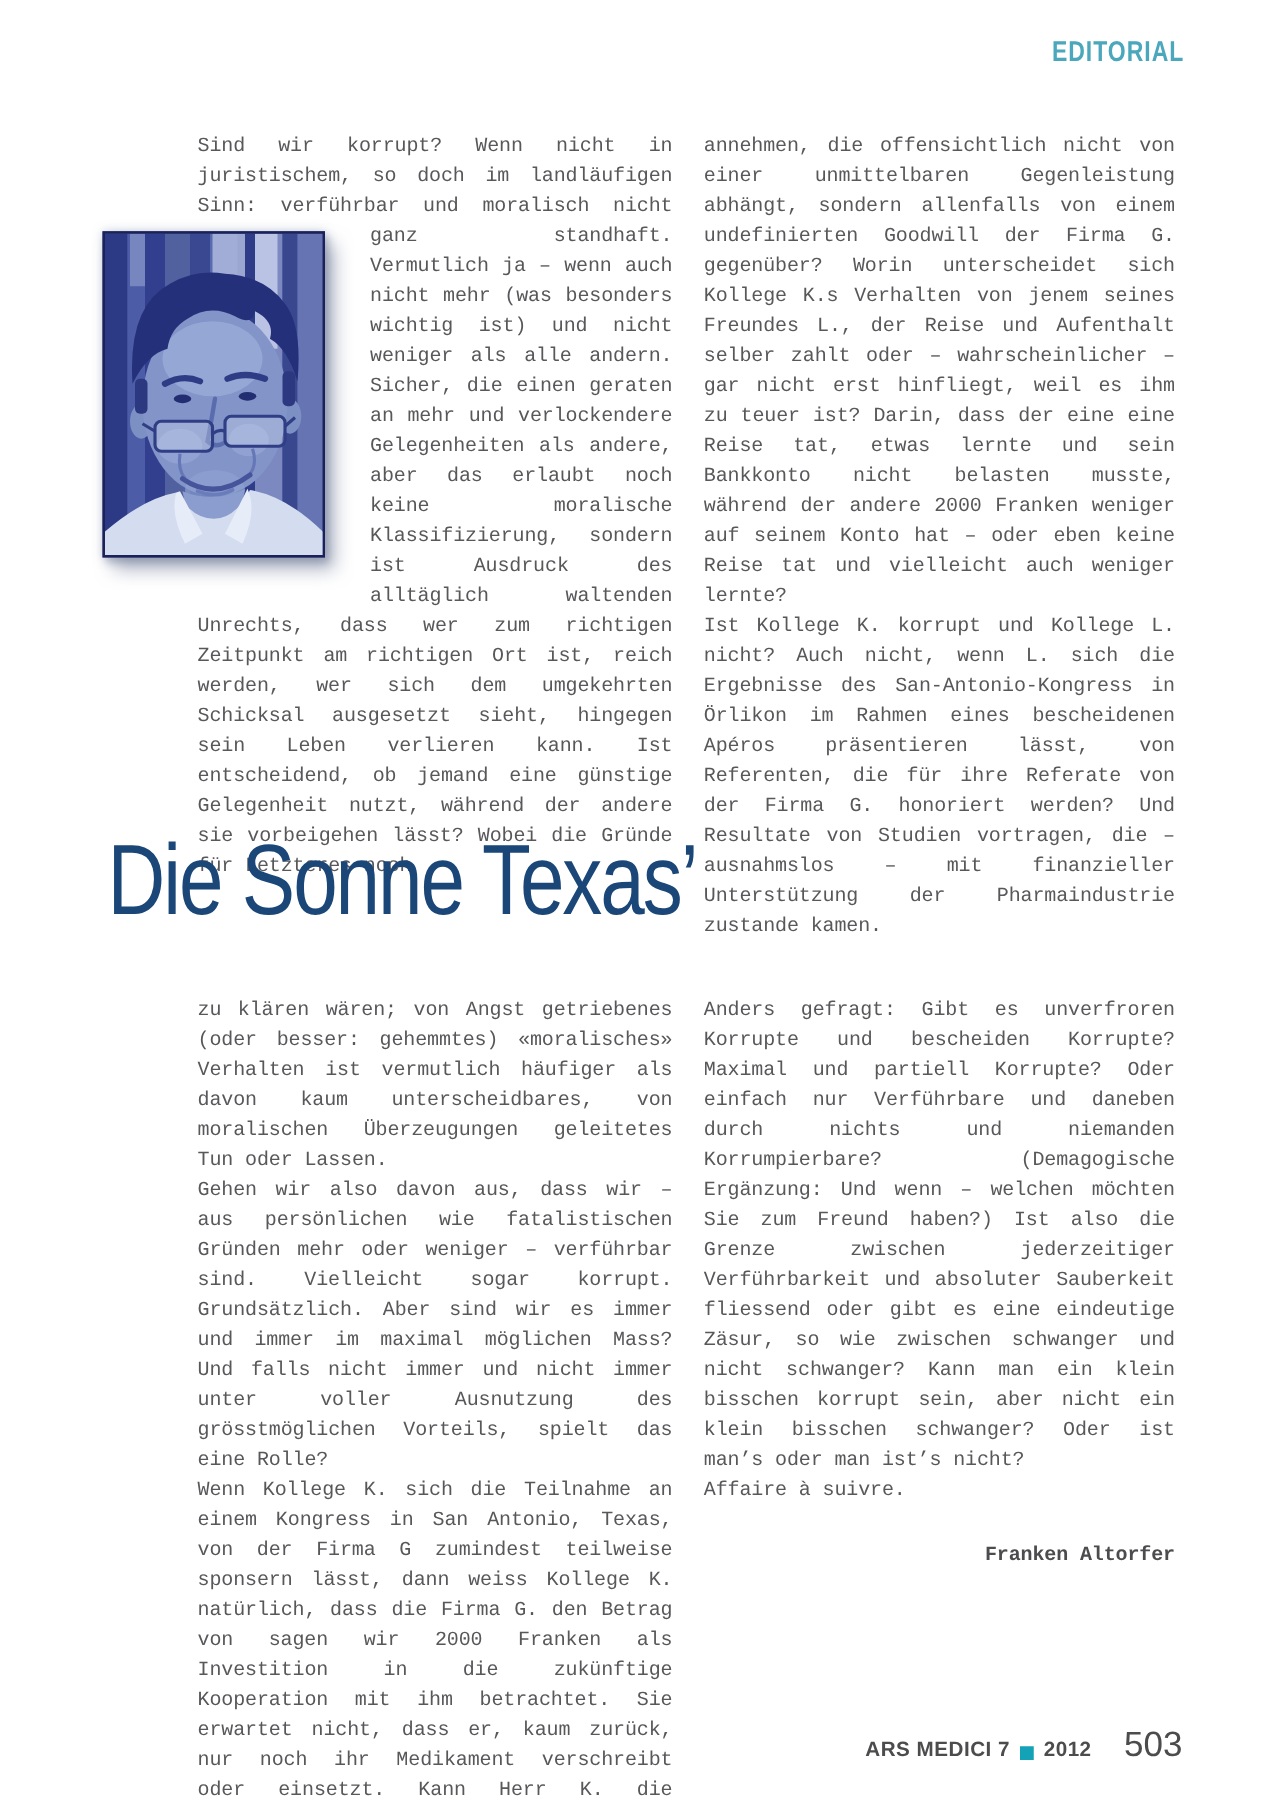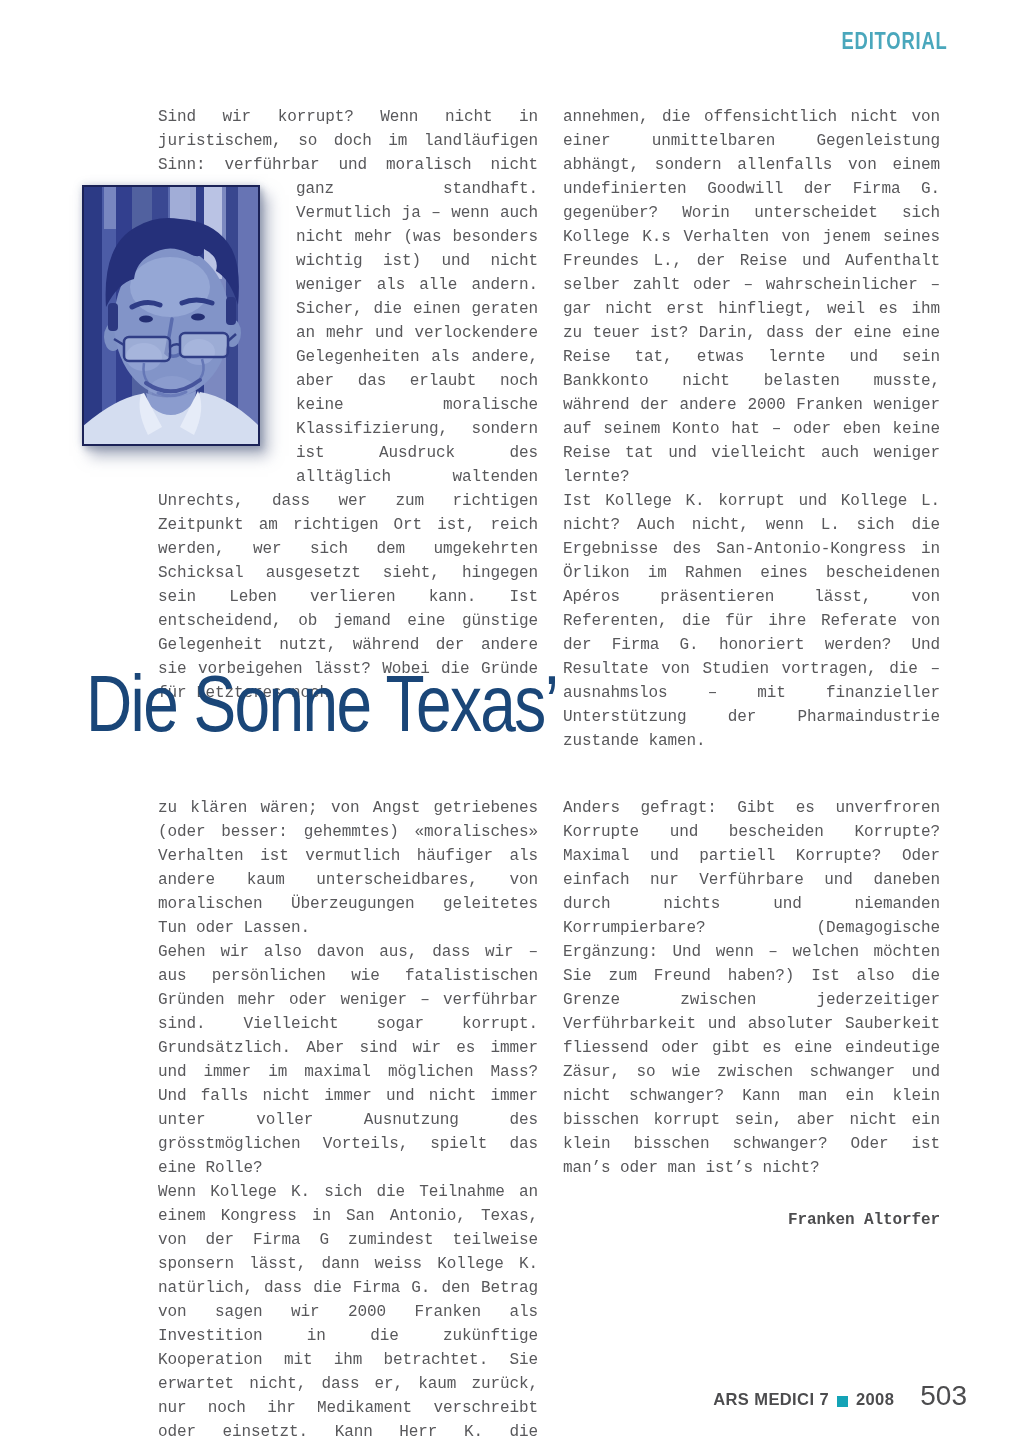--- a/index.html
+++ b/index.html
@@ -45,21 +45,21 @@
   
   .headline {
     position:absolute; left:86px; top:664px;
     font-size:80px; line-height:80px; letter-spacing:-2px;
     color:#1a4678; white-space:nowrap;
     transform:scaleX(.8); transform-origin:0 0;
   }
 
   
   .footer {
-    position:absolute; right:67px; top:1380px;
+    position:absolute; right:88px; top:1380px;
     display:flex; align-items:baseline; gap:26px;
   }
   .journal-line {
     display:flex; align-items:baseline; gap:8px;
     font-size:16.5px; font-weight:bold; color:#4c4c4e; letter-spacing:.4px;
   }
   .footer-square { width:11px; height:11px; background:#14a3b6; align-self:center; margin-top:3px; }
   .page-number { font-size:28px; color:#4c4c4e; }
 </style>
 </head>
@@ -135,33 +135,34 @@
     <div class="col col-r">
       <p>annehmen, die offensichtlich nicht von einer unmittelbaren Gegenleistung abhängt, sondern allenfalls von einem undefinierten Goodwill der Firma G. gegenüber? Worin unterscheidet sich Kollege K.s Verhalten von jenem seines Freundes L., der Reise und Aufenthalt selber zahlt oder – wahrscheinlicher – gar nicht erst hinfliegt, weil es ihm zu teuer ist? Darin, dass der eine eine Reise tat, etwas lernte und sein Bankkonto nicht belasten musste, während der andere 2000 Franken weniger auf seinem Konto hat – oder eben keine Reise tat und vielleicht auch weniger lernte?</p>
       <p>Ist Kollege K. korrupt und Kollege L. nicht? Auch nicht, wenn L. sich die Ergebnisse des San-Antonio-Kongress in Örlikon im Rahmen eines bescheidenen Apéros präsentieren lässt, von Referenten, die für ihre Referate von der Firma G. honoriert werden? Und Resultate von Studien vortragen, die – ausnahmslos – mit finanzieller Unterstützung der Pharmaindustrie zustande kamen.</p>
     </div>
   </div>
 
   <div class="headline">Die Sonne Texas’</div>
 
   <div class="cols cols-bottom">
     <div class="col col-l">
-      <p>zu klären wären; von Angst getriebenes (oder besser: gehemmtes) «moralisches» Verhalten ist vermutlich häufiger als andere kaum unterscheidbares, von moralischen Überzeugungen geleitetes Tun oder Lassen.</p>
+      <p>zu klären wären; von Angst getriebenes (oder besser: gehemmtes) «moralisches» Verhalten ist vermutlich häufiger als davon kaum unterscheidbares, von moralischen Überzeugungen geleitetes Tun oder Lassen.</p>
       <p>Gehen wir also davon aus, dass wir – aus persönlichen wie fatalistischen Gründen mehr oder weniger – verführbar sind. Vielleicht sogar korrupt. Grundsätzlich. Aber sind wir es immer und immer im maximal möglichen Mass? Und falls nicht immer und nicht immer unter voller Ausnutzung des grösstmöglichen Vorteils, spielt das eine Rolle?</p>
       <p>Wenn Kollege K. sich die Teilnahme an einem Kongress in San Antonio, Texas, von der Firma G zumindest teilweise sponsern lässt, dann weiss Kollege K. natürlich, dass die Firma G. den Betrag von sagen wir 2000 Franken als Investition in die zukünftige Kooperation mit ihm betrachtet. Sie erwartet nicht, dass er, kaum zurück, nur noch ihr Medikament verschreibt oder einsetzt. Kann Herr K. die Einladung also getrost</p>
     </div>
     <div class="col-gap"></div>
     <div class="col col-r">
       <p>Anders gefragt: Gibt es unverfroren Korrupte und bescheiden Korrupte? Maximal und partiell Korrupte? Oder einfach nur Verführbare und daneben durch nichts und niemanden Korrumpierbare? (Demagogische Ergänzung: Und wenn – welchen möchten Sie zum Freund haben?) Ist also die Grenze zwischen jederzeitiger Verführbarkeit und absoluter Sauberkeit fliessend oder gibt es eine eindeutige Zäsur, so wie zwischen schwanger und nicht schwanger? Kann man ein klein bisschen korrupt sein, aber nicht ein klein bisschen schwanger? Oder ist man’s oder man ist’s nicht?</p>
+      <p>Affaire à suivre.</p>
       <p class="author">Franken Altorfer</p>
     </div>
   </div>
 
   <div class="footer">
     <div class="journal-line">
       <span>ARS MEDICI 7</span>
       <span class="footer-square"></span>
-      <span>2008</span>
+      <span>2012</span>
     </div>
     <div class="page-number">503</div>
   </div>
 
 </div>
 
 </body></html>

